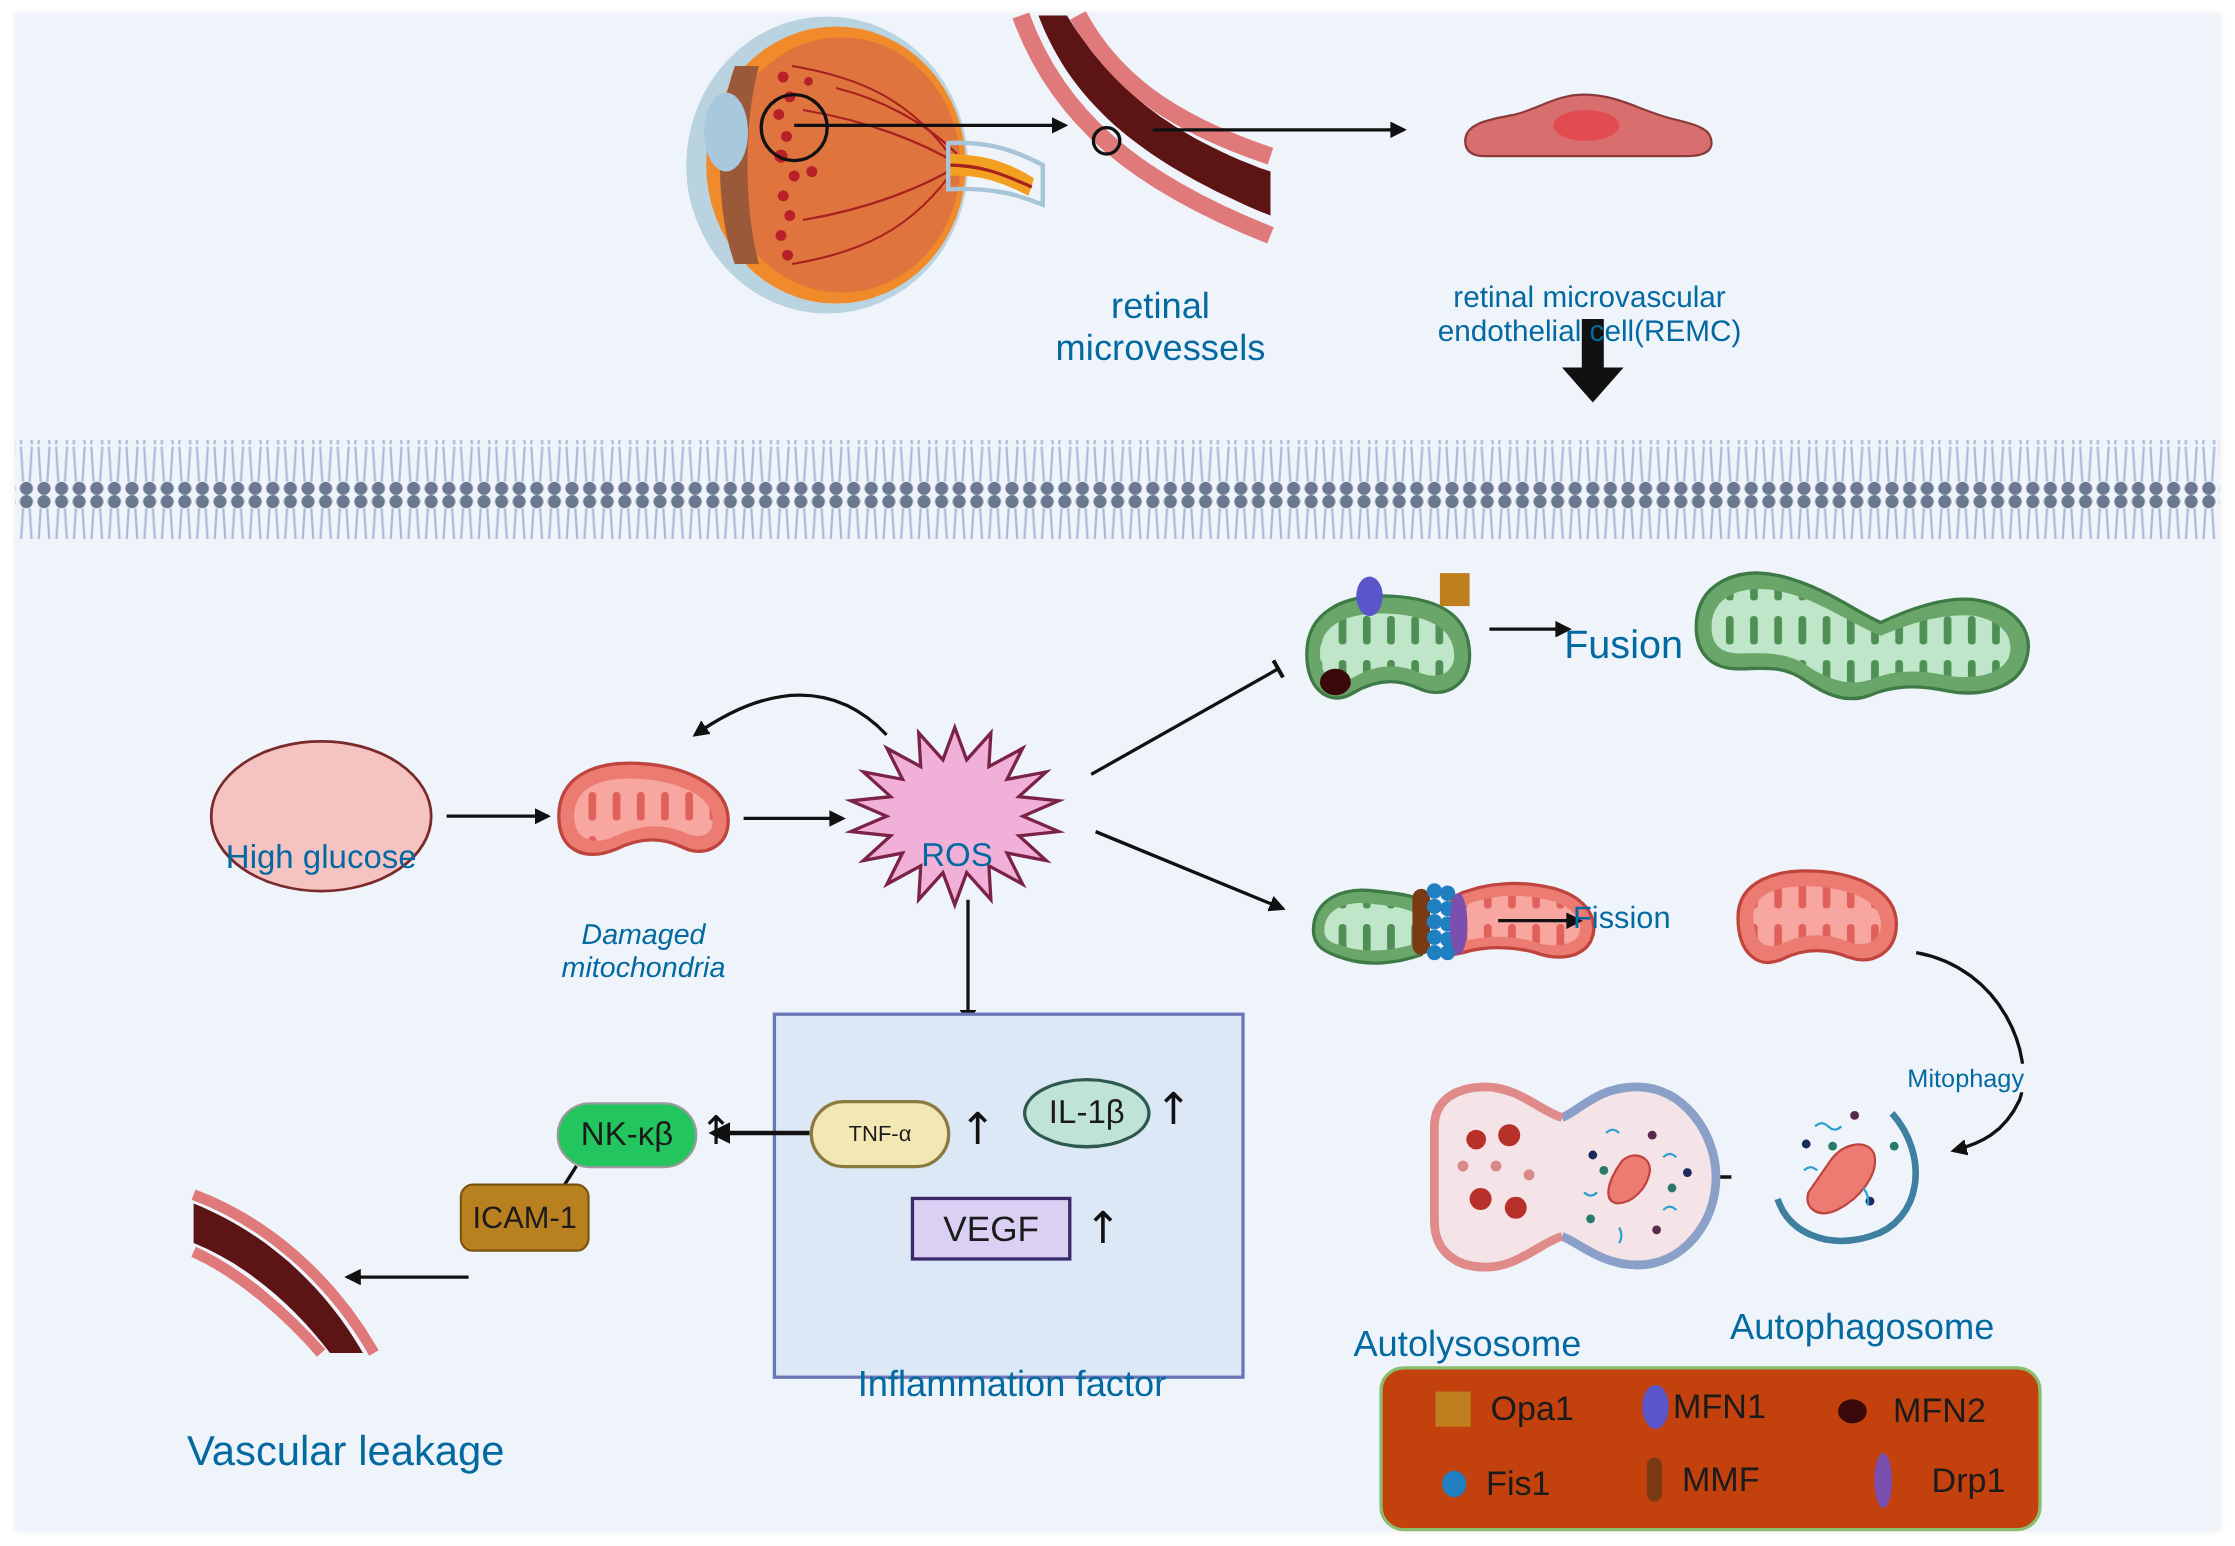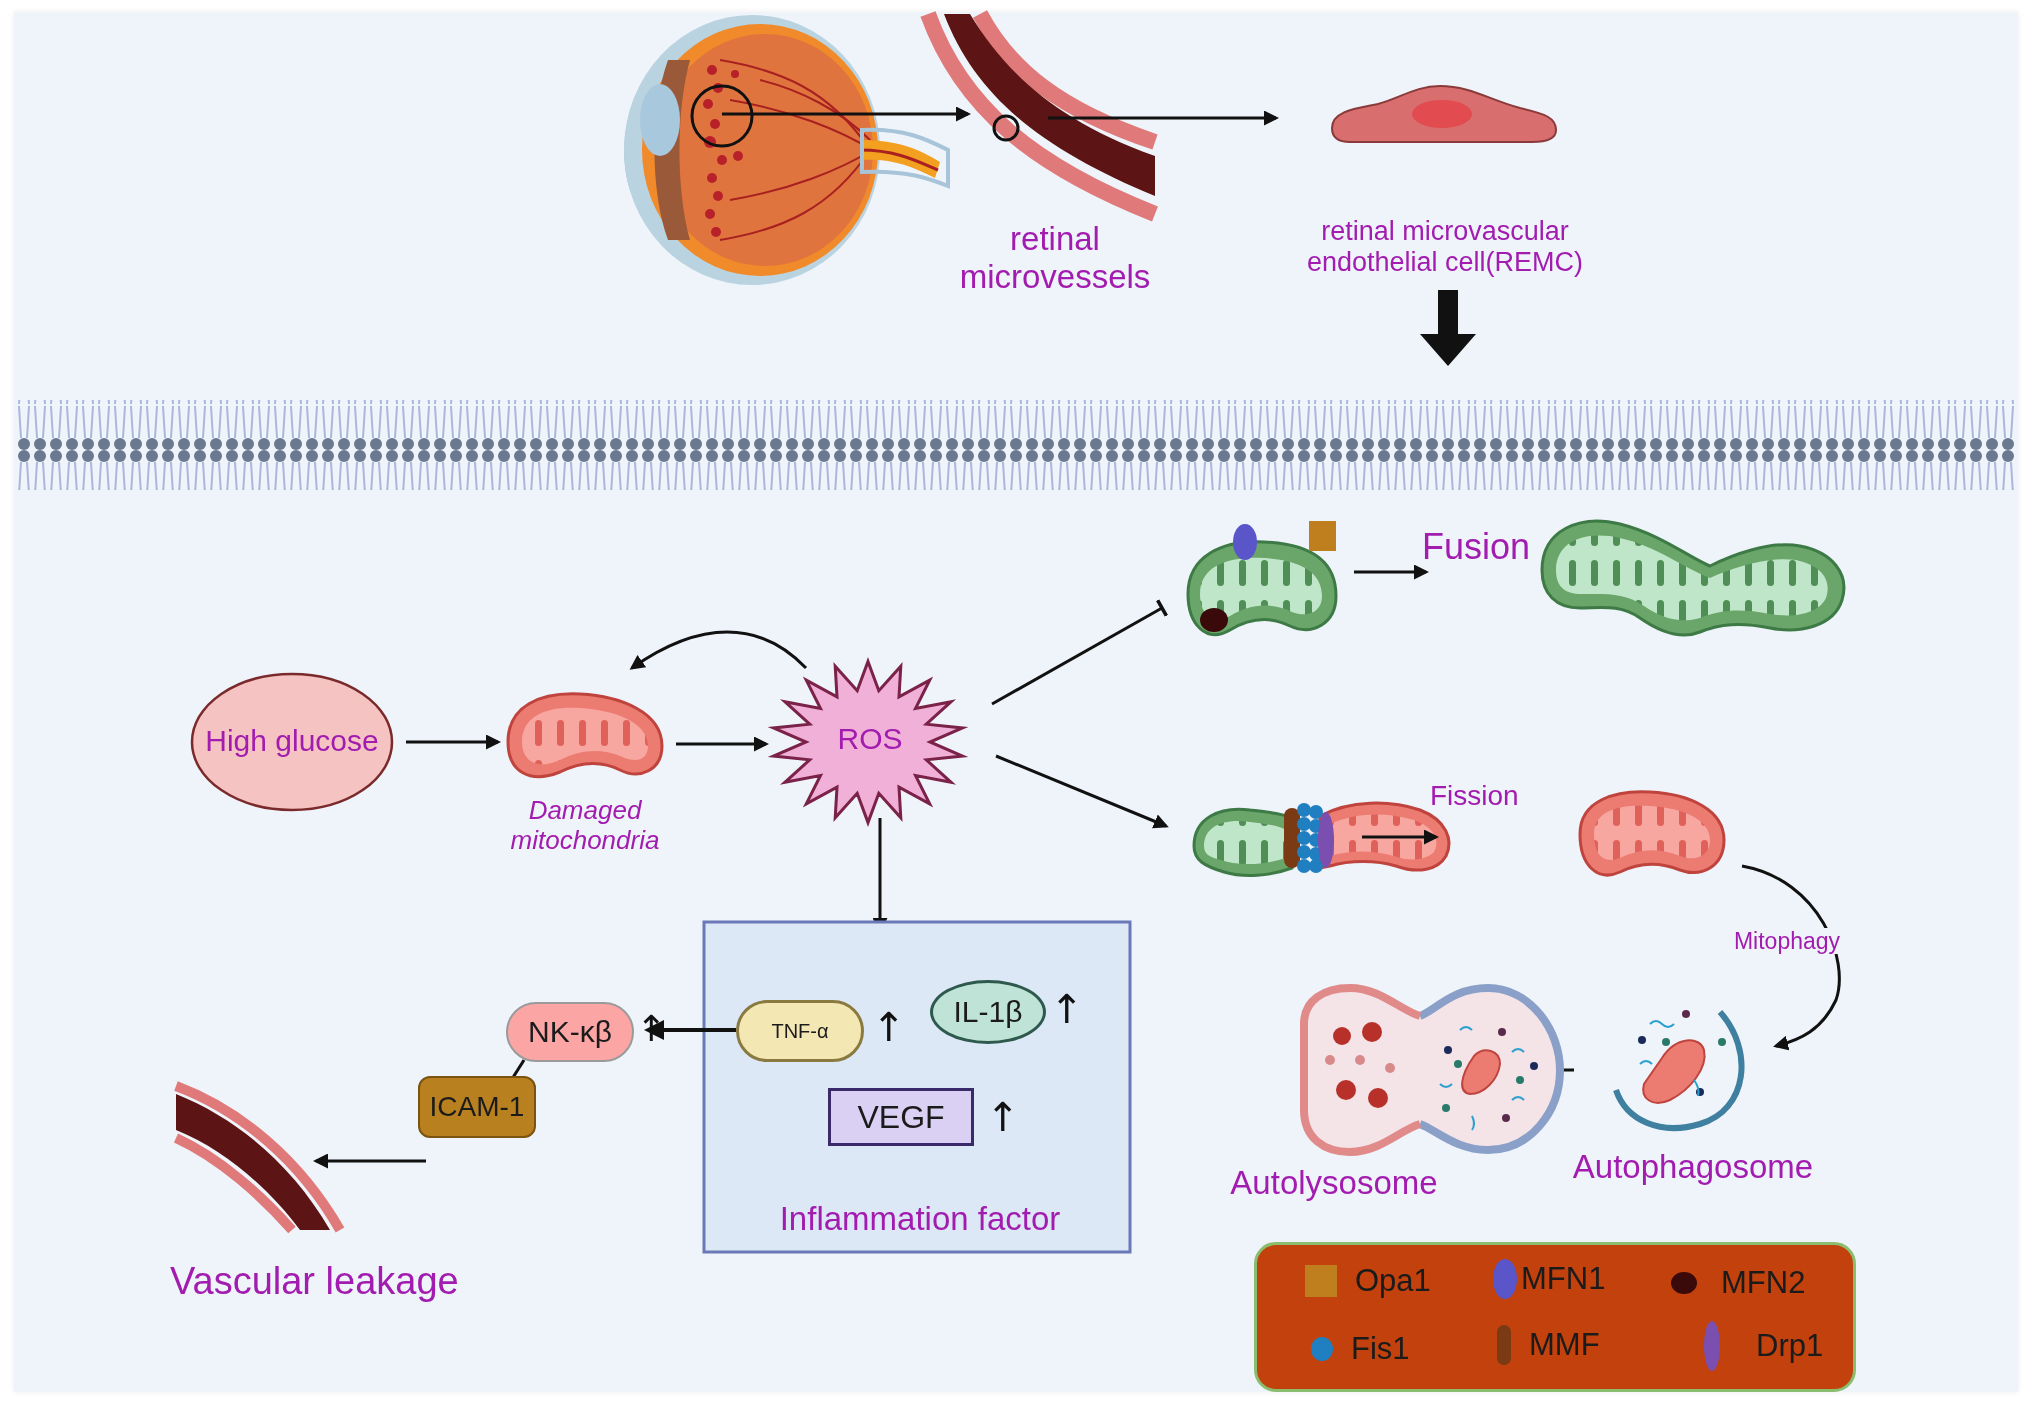--- a/index.html
+++ b/index.html
@@ -1,22 +1,22 @@
 <!DOCTYPE html>
 <html><head>
 <meta charset="utf-8">
 <style>
   html, body { margin: 0; padding: 0; background: #ffffff; }
   body { width: 2032px; height: 1405px; position: relative; overflow: hidden;
          font-family: "Liberation Sans", "DejaVu Sans", sans-serif; color: #1d1d1d; }
   #panel { position: absolute; left: 14px; top: 12px; width: 2004px; height: 1380px;
            background: #eff4fb; box-shadow: 0 0 6px rgba(0,0,0,0.08); }
   svg#stage { position: absolute; left: 0; top: 0; }
-  .ann { position: absolute; font-family: "Liberation Sans", "DejaVu Sans", sans-serif; color: #a21caf;
-         white-space: nowrap; text-align: center; line-height: 1.15; }
+  .ann { position: absolute; font-family: "Liberation Sans", "DejaVu Sans", sans-serif; color: #0369a1;
+         white-space: nowrap; text-align: center; line-height: 1.15; margin-top: 39px; }
   .node { position: absolute; display: flex; align-items: center; justify-content: center;
           font-family: "Liberation Sans", "DejaVu Sans", sans-serif; color: #1b1b1b; box-sizing: border-box; }
   .up { position: absolute; font-family: "DejaVu Sans", sans-serif; color: #111; }
   .legend { position: absolute; left: 1254px; top: 1222px; width: 602px; height: 150px;
             border: 3px solid #8bbd6e; border-radius: 22px; background: #c2410c; box-sizing: border-box; margin-top: 20px; }
   .legend .item { position: absolute; display: flex; align-items: center; font-size: 31px; color: #1b1b1b; }
   .legend .sw { display: inline-block; margin-right: 18px; }
 </style>
 </head>
 <body>
@@ -256,21 +256,21 @@
 <div class="up" style="left:872px; top:1004px; font-size:40px;">↑</div>
 
 <div class="node" style="left:930px; top:980px; width:116px; height:64px; border-radius:50%; background:#bfe3d6; border:3px solid #2e5a4e; font-size:30px;">IL-1β</div>
 <div class="up" style="left:1050px; top:986px; font-size:40px;">↑</div>
 
 <div class="node" style="left:828px; top:1088px; width:146px; height:58px; background:#d9d0f4; border:3px solid #3a2a6a; font-size:32px;">VEGF</div>
 <div class="up" style="left:986px; top:1094px; font-size:40px;">↑</div>
 
 <div class="ann" style="left:730px; top:1200px; width:380px; font-size:33px;">Inflammation factor</div>
 
-<div class="node" style="left:506px; top:1002px; width:128px; height:60px; border-radius:30px; background:#fca5a5; border:2px solid #9a9a9a; font-size:30px;">NK-κβ</div>
+<div class="node" style="left:506px; top:1002px; width:128px; height:60px; border-radius:30px; background:#22c55e; border:2px solid #9a9a9a; font-size:30px;">NK-κβ</div>
 <div class="up" style="left:636px; top:1008px; font-size:36px;">↑</div>
 
 <div class="node" style="left:418px; top:1076px; width:118px; height:62px; border-radius:12px; background:#b8801e; border:2px solid #7a5410; font-size:28px;">ICAM-1</div>
 
 <div class="ann" style="left:170px; top:1260px; width:310px; font-size:38px; text-align:left;">Vascular leakage</div>
 
 <div class="legend">
   <div class="item" style="left:48px; top:18px;">
     <span class="sw" style="width:32px; height:32px; background:#c07f1e;"></span>
     <span>Opa1</span>

